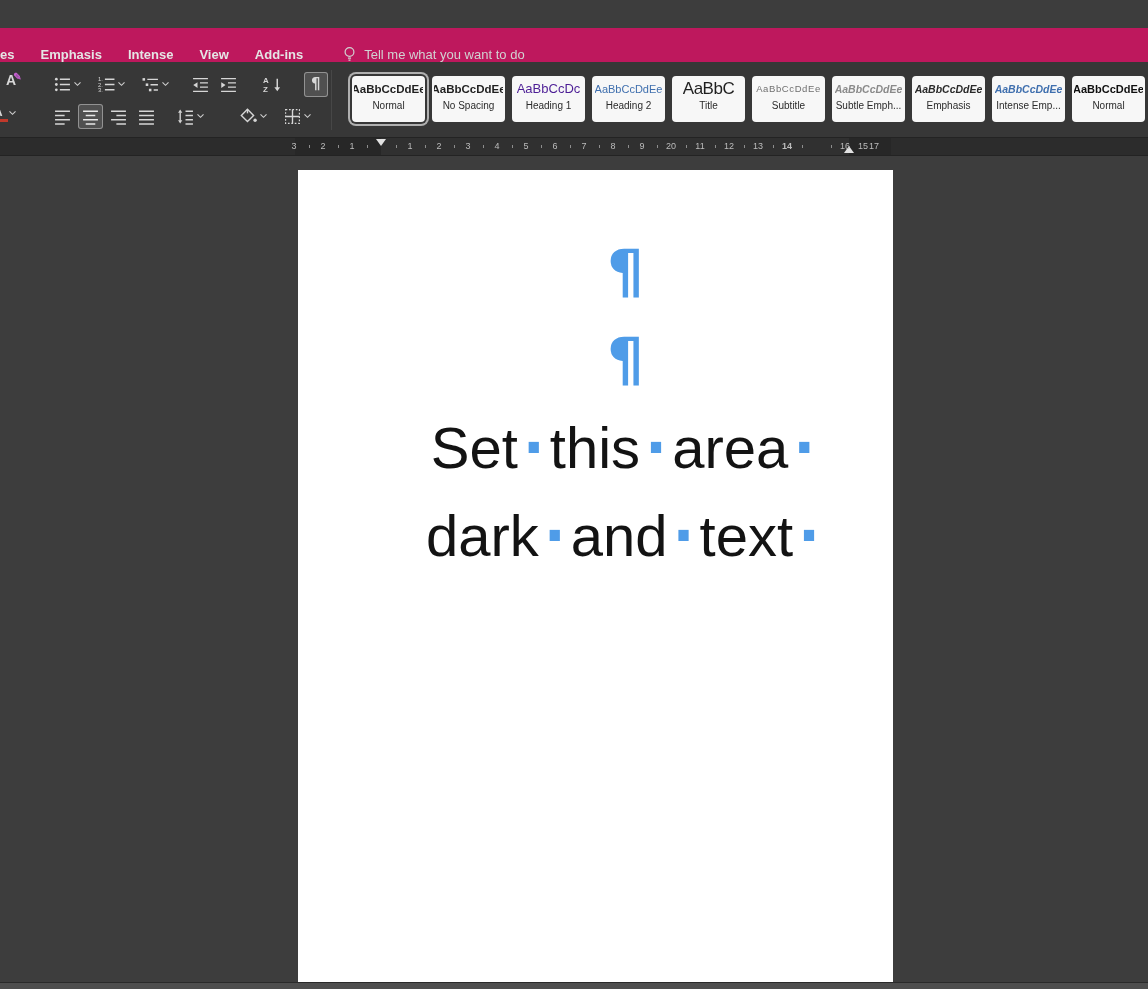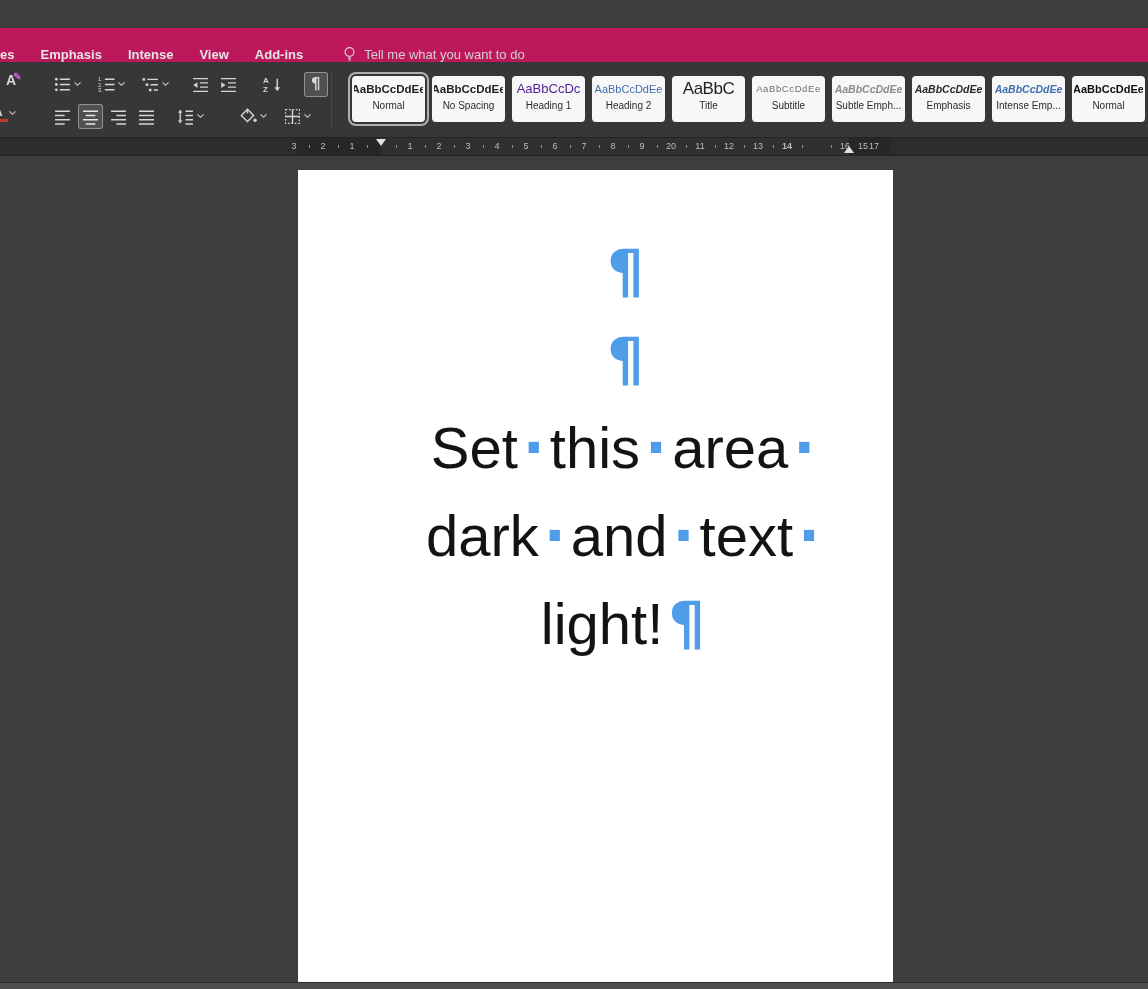--- a/index.html
+++ b/index.html
@@ -334,19 +334,18 @@
       <span class="rtick" style="left: 859.5px;"></span>
     </div>
 
   <div class="docarea">
     <div class="page">
       <div class="pagecontent">
           <div class="dpara"><span class="mark">¶</span></div>
           <div class="dpara"><span class="mark">¶</span></div>
           <div class="dpara"><span class="word">Set</span><span class="mark">·</span><span class="word">this</span><span class="mark">·</span><span class="word">area</span><span class="mark">·</span></div>
           <div class="dpara"><span class="word">dark</span><span class="mark">·</span><span class="word">and</span><span class="mark">·</span><span class="word">text</span><span class="mark">·</span></div>
-          <div class="dpara"><span class="word">light!</span><span class="mark">¶</span></div>
         </div>
     </div>
   </div>
 
   <div class="statusstrip"></div>
 </div>
 
 </body></html>

